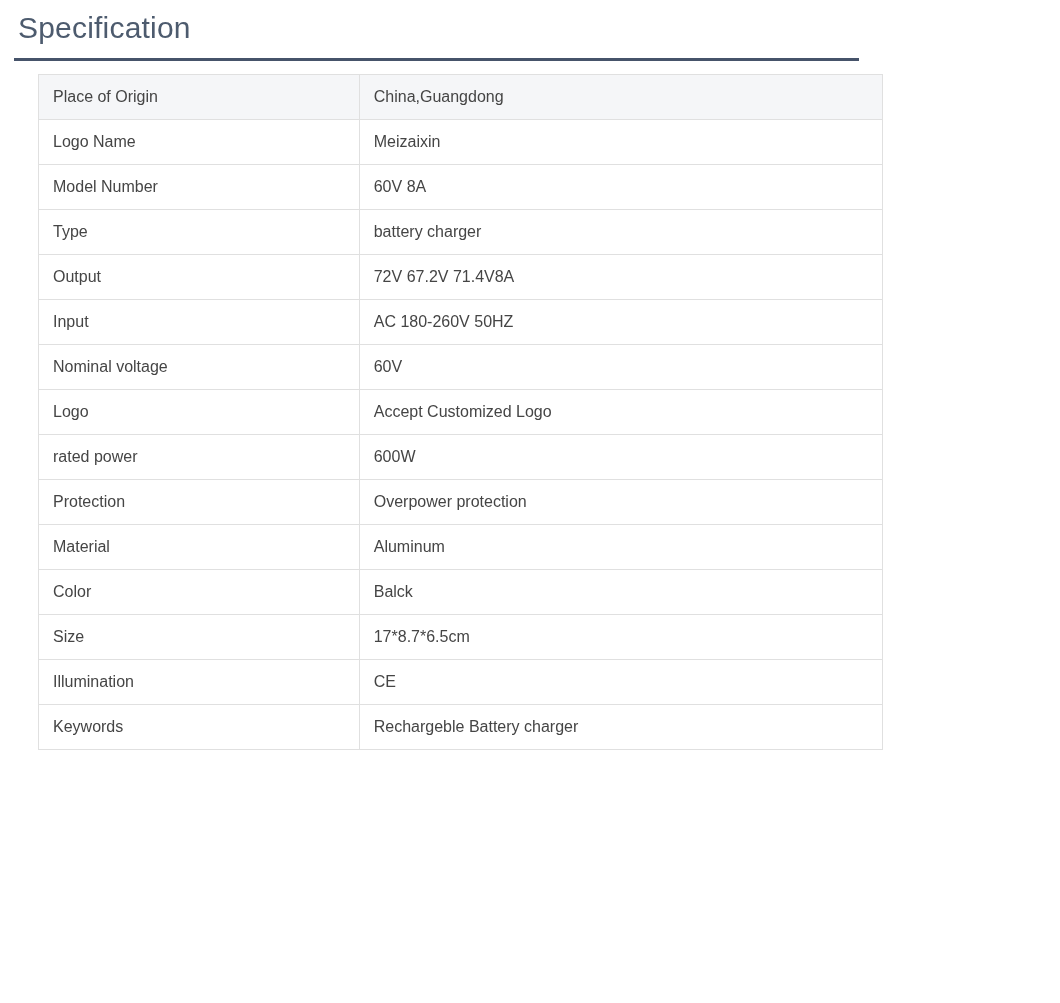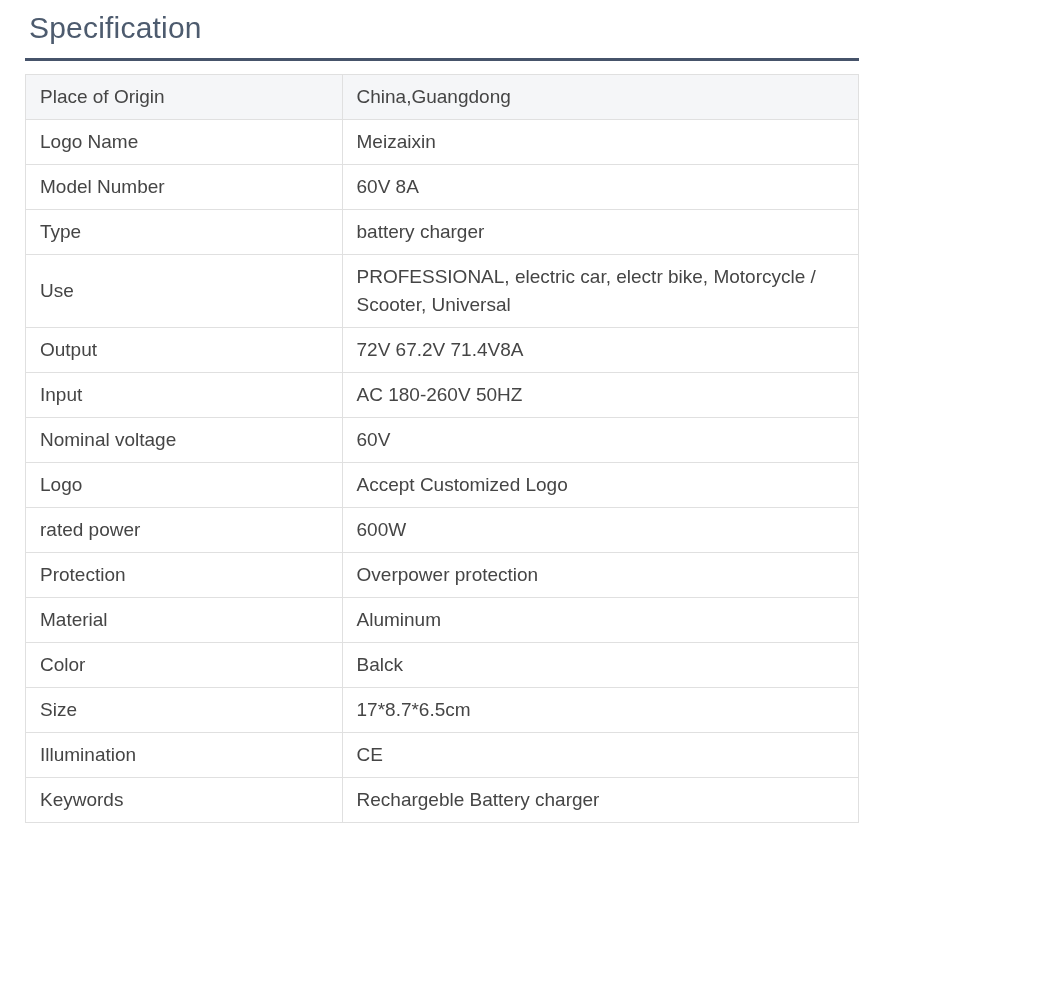--- a/index.html
+++ b/index.html
@@ -12,43 +12,44 @@
   * { box-sizing: border-box; }
   html, body {
     margin: 0;
     padding: 0;
     background: #ffffff;
     font-family: "Liberation Sans", sans-serif;
   }
   .page {
     width: 868px;
     min-height: 1003px;
-    padding: 6px 9px 8px 25px;
+    padding: 6px 9px 8px 14px;
     background: #ffffff;
   }
   .page-title {
     font-size: 30px;
     line-height: 36px;
     font-weight: 500;
     color: var(--title);
     margin: 4px 0 12px 4px;
     letter-spacing: 0.2px;
   }
   .title-divider {
     height: 3px;
     background: var(--rule);
     border: none;
     margin: 0 0 13px 0;
   }
   table.spec-table {
     width: 100%;
     border-collapse: collapse;
     table-layout: fixed;
-    font-size: 19px;
+    font-size: 16px;
     color: var(--text);
+    margin-left: 24px;
   }
   .spec-table td {
     border: 1px solid var(--border);
     padding: 8px 14px;
     line-height: 28px;
     vertical-align: middle;
     word-wrap: break-word;
   }
   .spec-table tr.header-row td {
     background: var(--header_row_bg);
@@ -79,24 +80,20 @@
         <td>Logo Name</td>
         <td>Meizaixin</td>
       </tr>
       <tr>
         <td>Model Number</td>
         <td>60V 8A</td>
       </tr>
       <tr>
         <td>Type</td>
         <td>battery charger</td>
-      </tr>
-      <tr>
-        <td>Use</td>
-        <td>PROFESSIONAL, electric car, electr bike, Motorcycle / Scooter, Universal</td>
       </tr>
       <tr>
         <td>Output</td>
         <td>72V 67.2V 71.4V8A</td>
       </tr>
       <tr>
         <td>Input</td>
         <td>AC 180-260V 50HZ</td>
       </tr>
       <tr>

